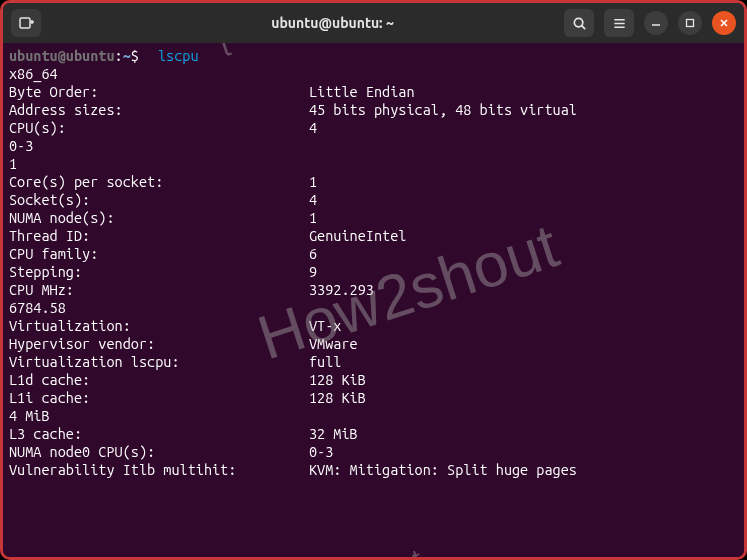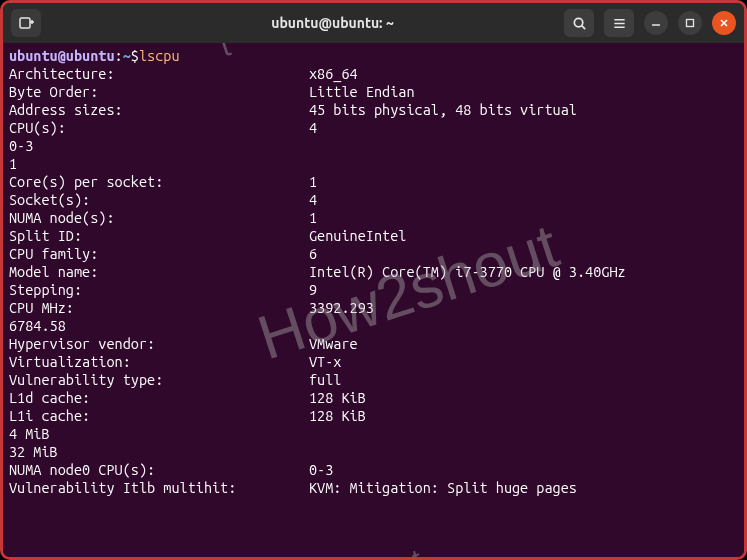--- a/index.html
+++ b/index.html
@@ -80,24 +80,24 @@
       flex: 1;
       background: #30082b;
       padding: 4px 6px 2px 6px;
       font-size: 14.5px;
       line-height: 18px;
       color: #ffffff;
       overflow: hidden;
       position: relative;
     }
     .prompt-line { display: flex; }
-    .prompt-usr { color: #c4b5fd; font-weight: bold; }
+    .prompt-usr { color: #737373; font-weight: bold; }
     .prompt-sep { color: #ffffff; }
     .prompt-path { color: #729fcf; font-weight: bold; }
-    .prompt-cmd { color: #fdba74; }
+    .prompt-cmd { color: #0ea5e9; margin-left: 19px; }
     .row { display: flex; white-space: pre; }
     .label { display: inline-block; width: 300px; white-space: pre; }
     .value { white-space: pre; }
     .watermark {
       position: absolute;
       color: rgba(180,180,180,0.4);
       font-family: Arial, sans-serif;
       font-weight: 400;
       pointer-events: none;
     }
@@ -161,40 +161,39 @@
 
     <div class="prompt-line">
       <span class="prompt-usr">ubuntu@ubuntu</span>
         <span class="prompt-sep">:</span>
         <span class="prompt-path">~</span>
         <span class="prompt-sep">$ </span>
         <span class="prompt-cmd">lscpu</span>
     </div>
 
     <div id="rows">
-        <div class="row"><span class="label">Architecture:</span><span class="value">x86_64</span></div>
+        <div class="row"><span class="value">x86_64</span></div>
         <div class="row"><span class="label">Byte Order:</span><span class="value">Little Endian</span></div>
         <div class="row"><span class="label">Address sizes:</span><span class="value">45 bits physical, 48 bits virtual</span></div>
         <div class="row"><span class="label">CPU(s):</span><span class="value">4</span></div>
         <div class="row"><span class="value">0-3</span></div>
         <div class="row"><span class="value">1</span></div>
         <div class="row"><span class="label">Core(s) per socket:</span><span class="value">1</span></div>
         <div class="row"><span class="label">Socket(s):</span><span class="value">4</span></div>
         <div class="row"><span class="label">NUMA node(s):</span><span class="value">1</span></div>
-        <div class="row"><span class="label">Split ID:</span><span class="value">GenuineIntel</span></div>
+        <div class="row"><span class="label">Thread ID:</span><span class="value">GenuineIntel</span></div>
         <div class="row"><span class="label">CPU family:</span><span class="value">6</span></div>
-        <div class="row"><span class="label">Model name:</span><span class="value">Intel(R) Core(TM) i7-3770 CPU @ 3.40GHz</span></div>
         <div class="row"><span class="label">Stepping:</span><span class="value">9</span></div>
         <div class="row"><span class="label">CPU MHz:</span><span class="value">3392.293</span></div>
         <div class="row"><span class="value">6784.58</span></div>
+        <div class="row"><span class="label">Virtualization:</span><span class="value">VT-x</span></div>
         <div class="row"><span class="label">Hypervisor vendor:</span><span class="value">VMware</span></div>
-        <div class="row"><span class="label">Virtualization:</span><span class="value">VT-x</span></div>
-        <div class="row"><span class="label">Vulnerability type:</span><span class="value">full</span></div>
+        <div class="row"><span class="label">Virtualization lscpu:</span><span class="value">full</span></div>
         <div class="row"><span class="label">L1d cache:</span><span class="value">128 KiB</span></div>
         <div class="row"><span class="label">L1i cache:</span><span class="value">128 KiB</span></div>
         <div class="row"><span class="value">4 MiB</span></div>
-        <div class="row"><span class="value">32 MiB</span></div>
+        <div class="row"><span class="label">L3 cache:</span><span class="value">32 MiB</span></div>
         <div class="row"><span class="label">NUMA node0 CPU(s):</span><span class="value">0-3</span></div>
         <div class="row"><span class="label">Vulnerability Itlb multihit:</span><span class="value">KVM: Mitigation: Split huge pages</span></div>
       </div>
   </div>
 
 </div>
 
 </body></html>

